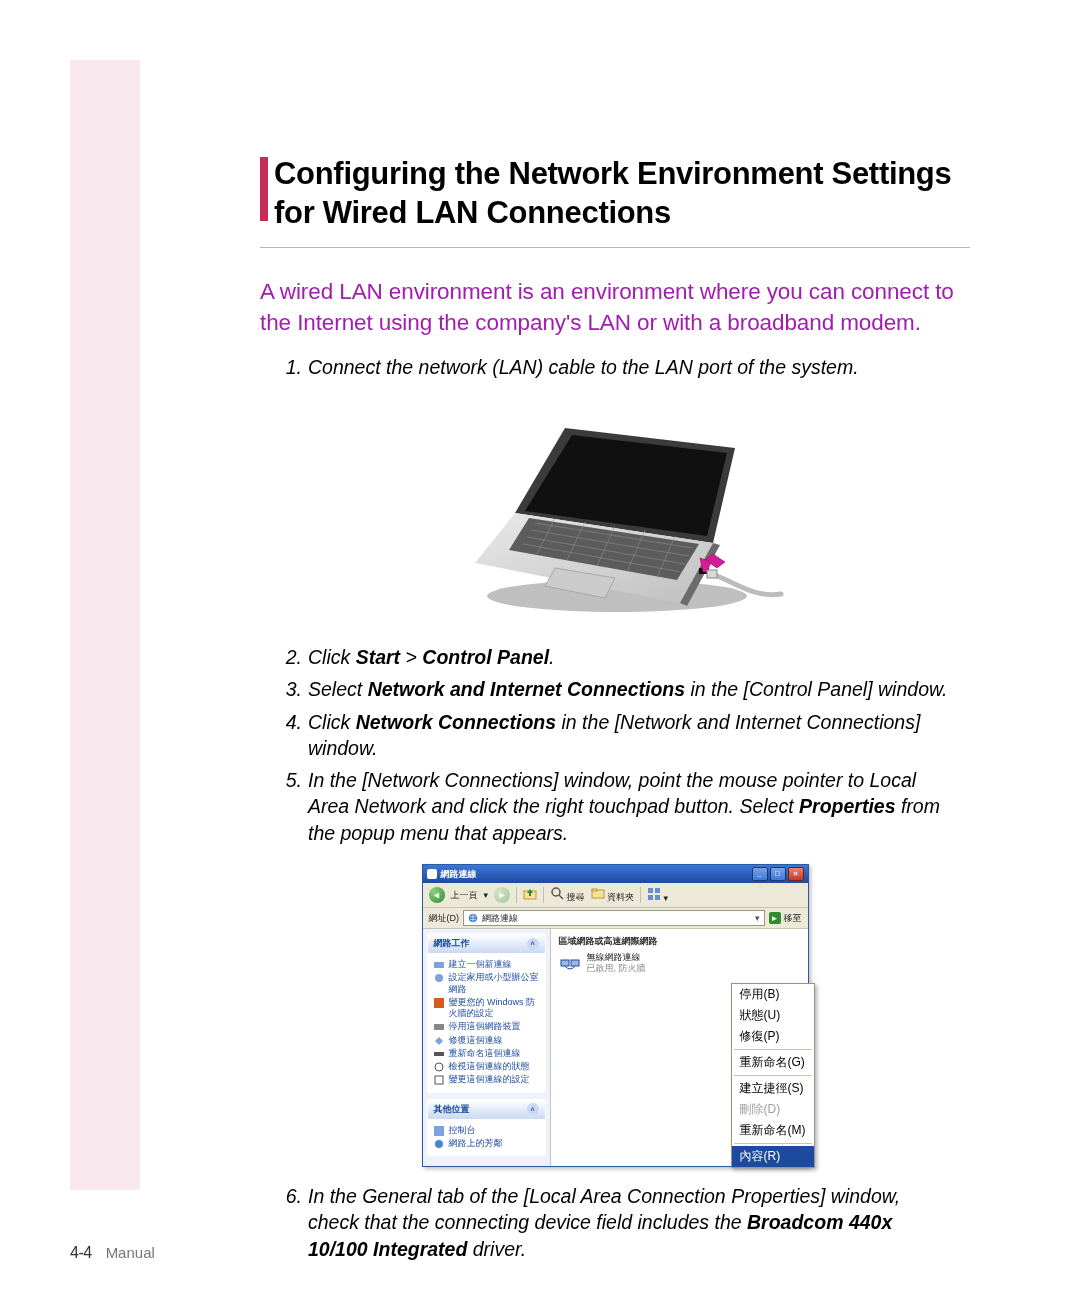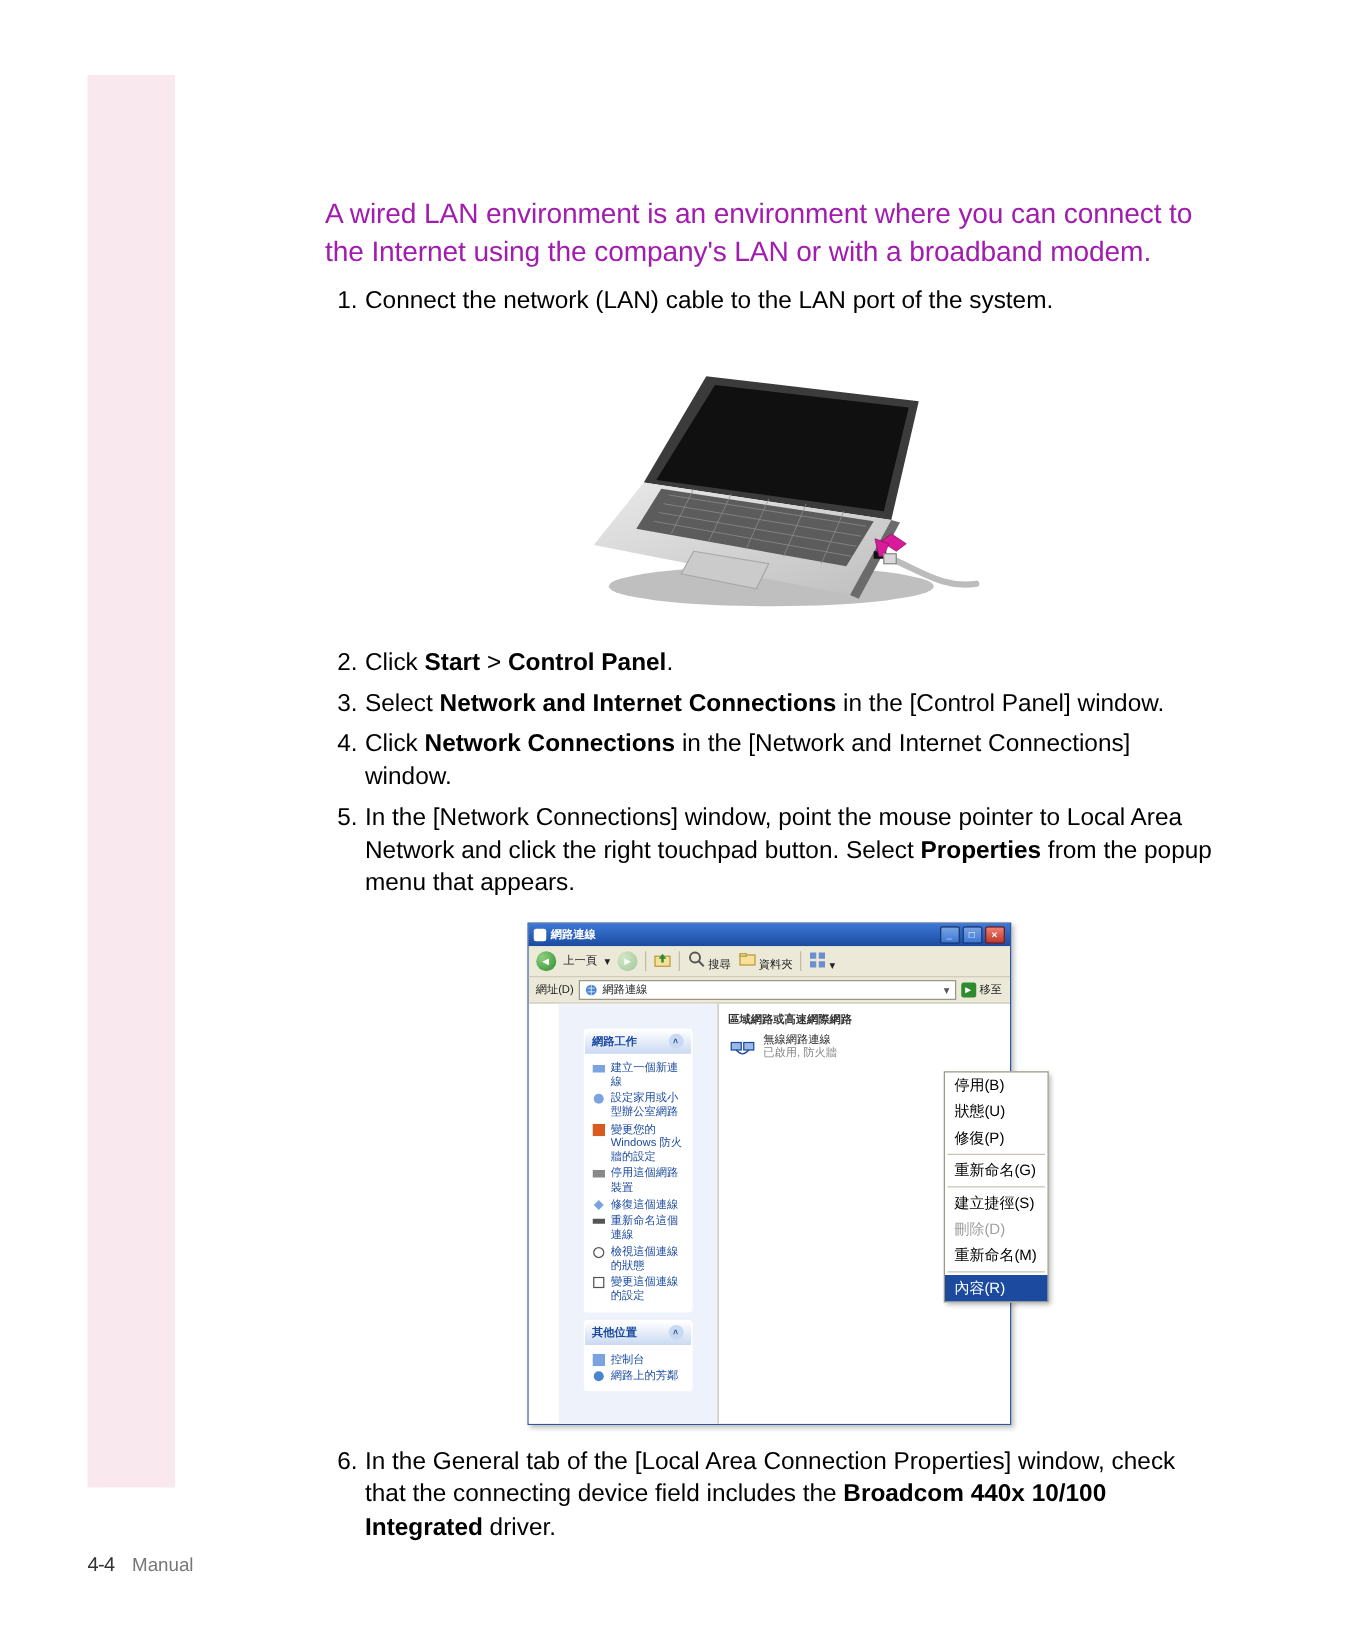--- a/index.html
+++ b/index.html
@@ -57,24 +57,25 @@
     width: 100%;
   }
   .intro {
     font-size: 22.5px;
     line-height: 1.38;
     margin: 0 0 10px 0;
     letter-spacing: -0.1px;
     color: #a21caf;
   }
   ol.steps {
-    margin: 0;
+    margin: 16px;
     padding: 0 0 0 28px;
     list-style: none;
     counter-reset: step;
+    font-style: italic;
   }
   ol.steps > li {
     position: relative;
     font-size: 19.5px;
     line-height: 1.35;
     margin-bottom: 6px;
     padding-left: 4px;
     color: #000;
   }
   ol.steps > li::before {
@@ -176,23 +177,22 @@
   }
   .win-body {
     display:flex;
     background:#ffffff;
     min-height: 170px;
   }
   .win-left {
     width:128px;
     background:#eef3fb;
     border-right:1px solid #c8c4b4;
-    padding:20px;
+    padding:4px;
     box-sizing:border-box;
-    margin-left:24px;
   }
   .task-pane {
     background:#ffffff;
     border:1px solid #fff;
     border-radius:3px;
     margin-bottom:6px;
     overflow:hidden;
   }
   .task-head {
     background:linear-gradient(#ffffff,#cad9f2);
@@ -272,20 +272,25 @@
   .page-footer .lbl { color:#777; font-size:15px; }
 </style>
 </head>
 <body>
 
 <div class="page">
   <div class="pink-strip"></div>
 
   <div class="content">
 
+    <div class="heading-wrap">
+      <div class="heading-bar"></div>
+      <h1 class="heading">Configuring the Network Environment Settings for Wired LAN Connections</h1>
+      <hr class="hr">
+    </div>
 
     <p class="intro">A wired LAN environment is an environment where you can connect to the Internet using the company's LAN or with a broadband modem.</p>
 
     <ol class="steps">
       <li>Connect the network (LAN) cable to the LAN port of the system.</li>
     </ol>
 
     <div class="figure">
       <div class="laptop-fig">
         <svg viewBox="0 0 340 230">

